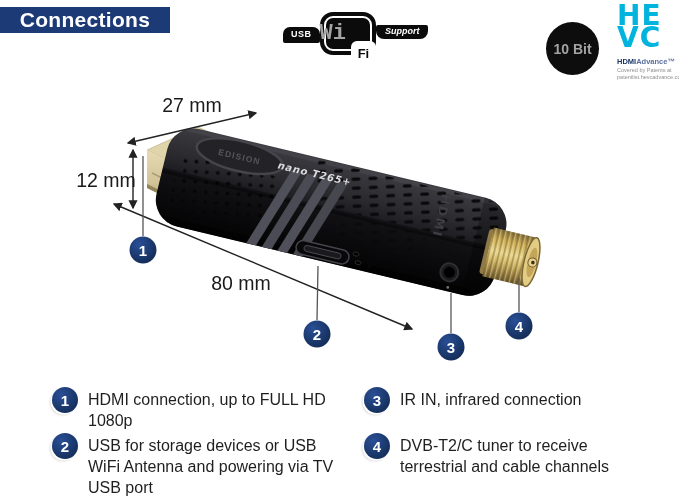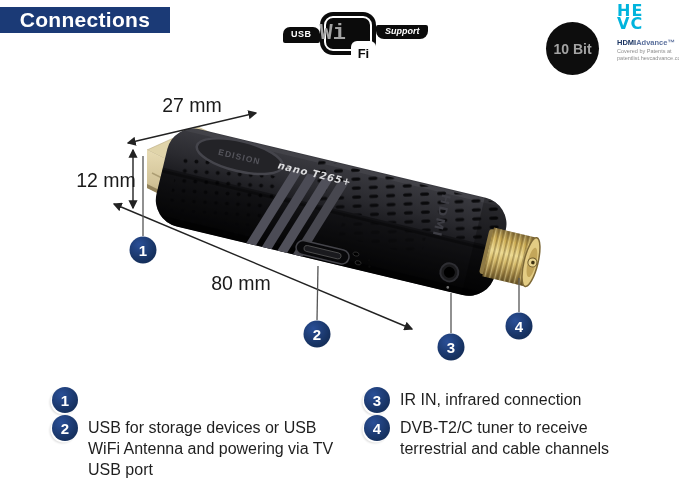--- a/index.html
+++ b/index.html
@@ -40,21 +40,21 @@
     letter-spacing:-1px; padding:2px 7px 3px; line-height:1; }
 
   
   .bit10 { position:absolute; left:546px; top:22px; width:53px; height:53px;
     border-radius:50%; background:#0d0d0d; color:#a3a3a3; display:flex; align-items:center;
     justify-content:center; font-size:14px; font-weight:bold; }
 
   
   .hevc { position:absolute; left:617px; top:5px; width:62px; }
   .hevc-glyph { color:#00b4dd; font-family:"DejaVu Sans", sans-serif; font-weight:bold;
-    font-size:16px; line-height:.8; letter-spacing:1px; }
+    font-size:28px; line-height:.8; letter-spacing:1px; }
   .hevc-brand { margin-top:7px; font-size:7.5px; color:#16305f; font-weight:bold; white-space:nowrap; }
   .hevc-brand .suffix { color:#5a6f9c; }
   .hevc-note { margin-top:1px; font-size:6px; color:#8f8f8f; line-height:1.3;
     white-space:nowrap; transform:scale(.92); transform-origin:left top; }
 
   
   .device-layer { position:absolute; left:0; top:0; width:679px; height:500px; }
 
   
   .legend { position:absolute; left:52px; top:387px; display:grid;
@@ -250,20 +250,21 @@
     <g>
       <circle cx="517.6" cy="327.4" r="14.2" fill="#fff"></circle>
       <circle cx="519" cy="326" r="13.5" fill="url(#navyGrad)"></circle>
       <text x="519" y="331.5" text-anchor="middle" font-family="Liberation Sans, sans-serif" font-size="15" font-weight="bold" fill="#fff">4</text>
     </g>
   </svg>
 
   <div class="legend">
     <div class="legend-item">
       <div class="legend-num">1</div>
+      <div class="legend-text w-left">HDMI connection, up to FULL HD 1080p</div>
     </div>
     <div class="legend-item">
       <div class="legend-num">3</div>
       <div class="legend-text w-right">IR IN, infrared connection</div>
     </div>
     <div class="legend-item">
       <div class="legend-num">2</div>
       <div class="legend-text w-left">USB for storage devices or USB WiFi Antenna and powering via TV USB port</div>
     </div>
     <div class="legend-item">

